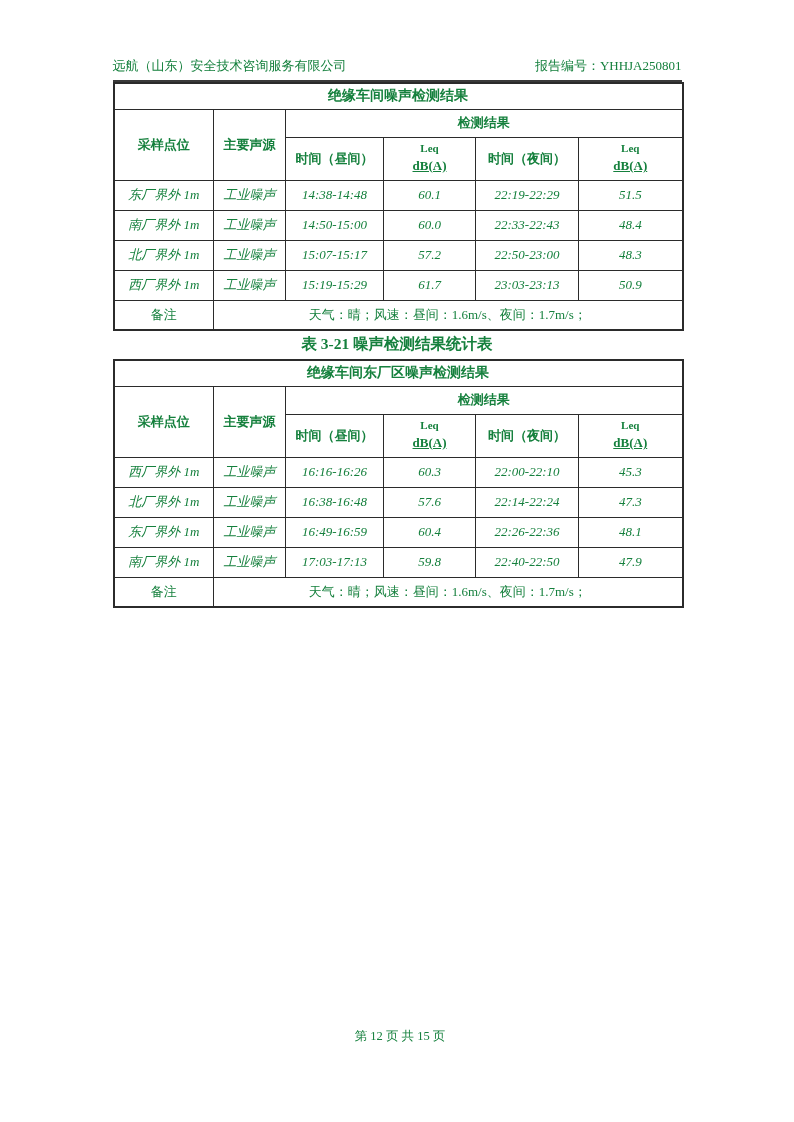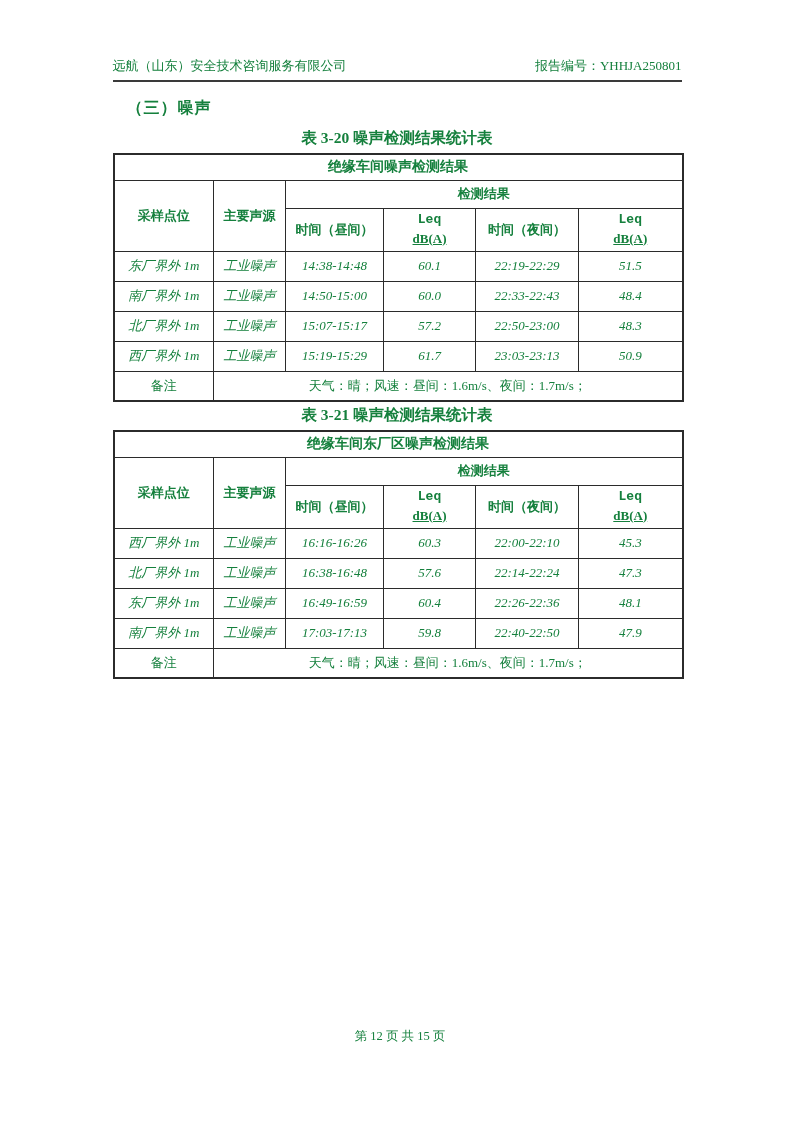--- a/index.html
+++ b/index.html
@@ -55,21 +55,21 @@
     font-size: 13px;
     padding: 0 2px;
   }
   tr.r-subtitle td { height: 26px; font-weight: bold; font-size: 14px; }
   tr.r-result td  { height: 28px; }
   tr.r-subhdr td  { height: 43px; }
   tr.r-data td    { height: 30px; font-style: italic; }
   tr.r-remark td  { height: 30px; }
   td.hdr { font-weight: bold; }
   td.leq-cell span { display: block; line-height: 1.45; }
-  .leq-top { font-family: Liberation Mono, monospace; font-weight: bold; font-size: 13px; }
+  .leq-top { font-family: Liberation Serif, serif; font-weight: bold; font-size: 11px; }
   .leq-bot { font-weight: bold; font-size: 13px; text-decoration: underline; }
   td.remark-text { text-align: left; padding-left: 8px; }
   .blank-note {
     margin-top: 45px;
     text-align: center;
     font-size: 17.5px;
     letter-spacing: 1px;
   }
   .page-footer {
     position: absolute;
@@ -84,23 +84,21 @@
 <body>
 
 <div class="page">
   <div class="content">
 
     <div class="page-header">
       <span>远航（山东）安全技术咨询服务有限公司</span>
       <span>报告编号：YHHJA250801</span>
     </div>
 
-    <div class="section-heading">（三）噪声</div>
-
-    <div class="table-title">表 3-20 噪声检测结果统计表</div>
+
     <table class="noise-table">
       <colgroup>
         <col style="width:100px">
           <col style="width:72px">
           <col style="width:98px">
         <col style="width:92px">
           <col style="width:103px">
           <col style="width:104px">
       </colgroup>
       <tbody>

